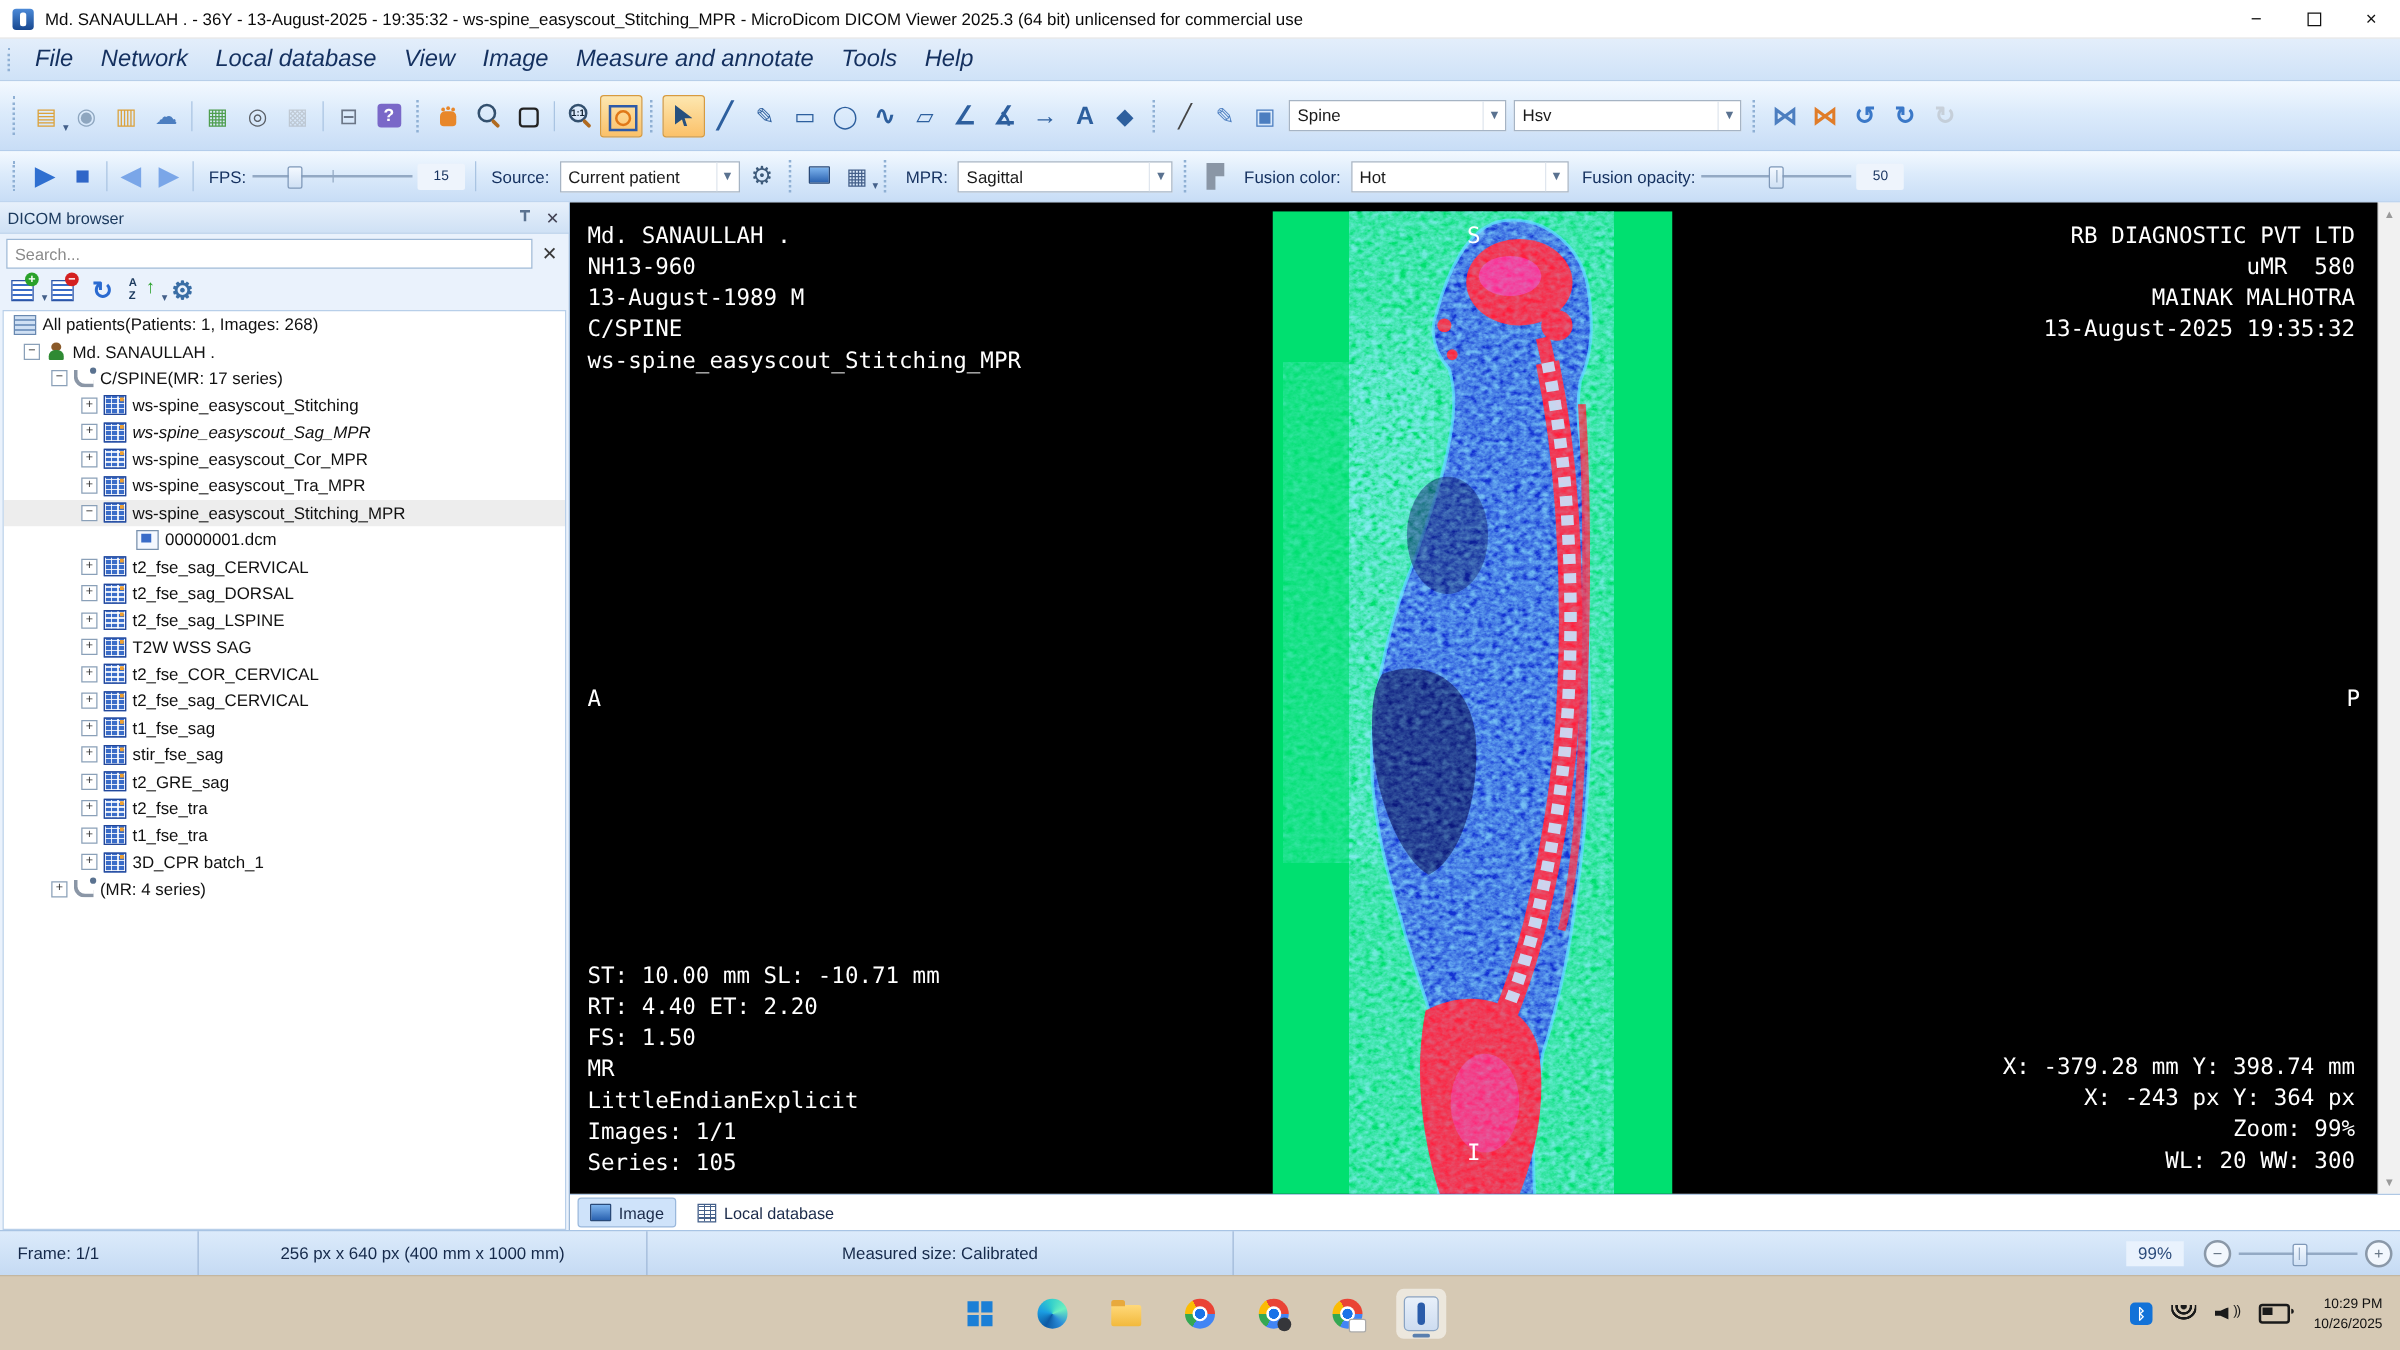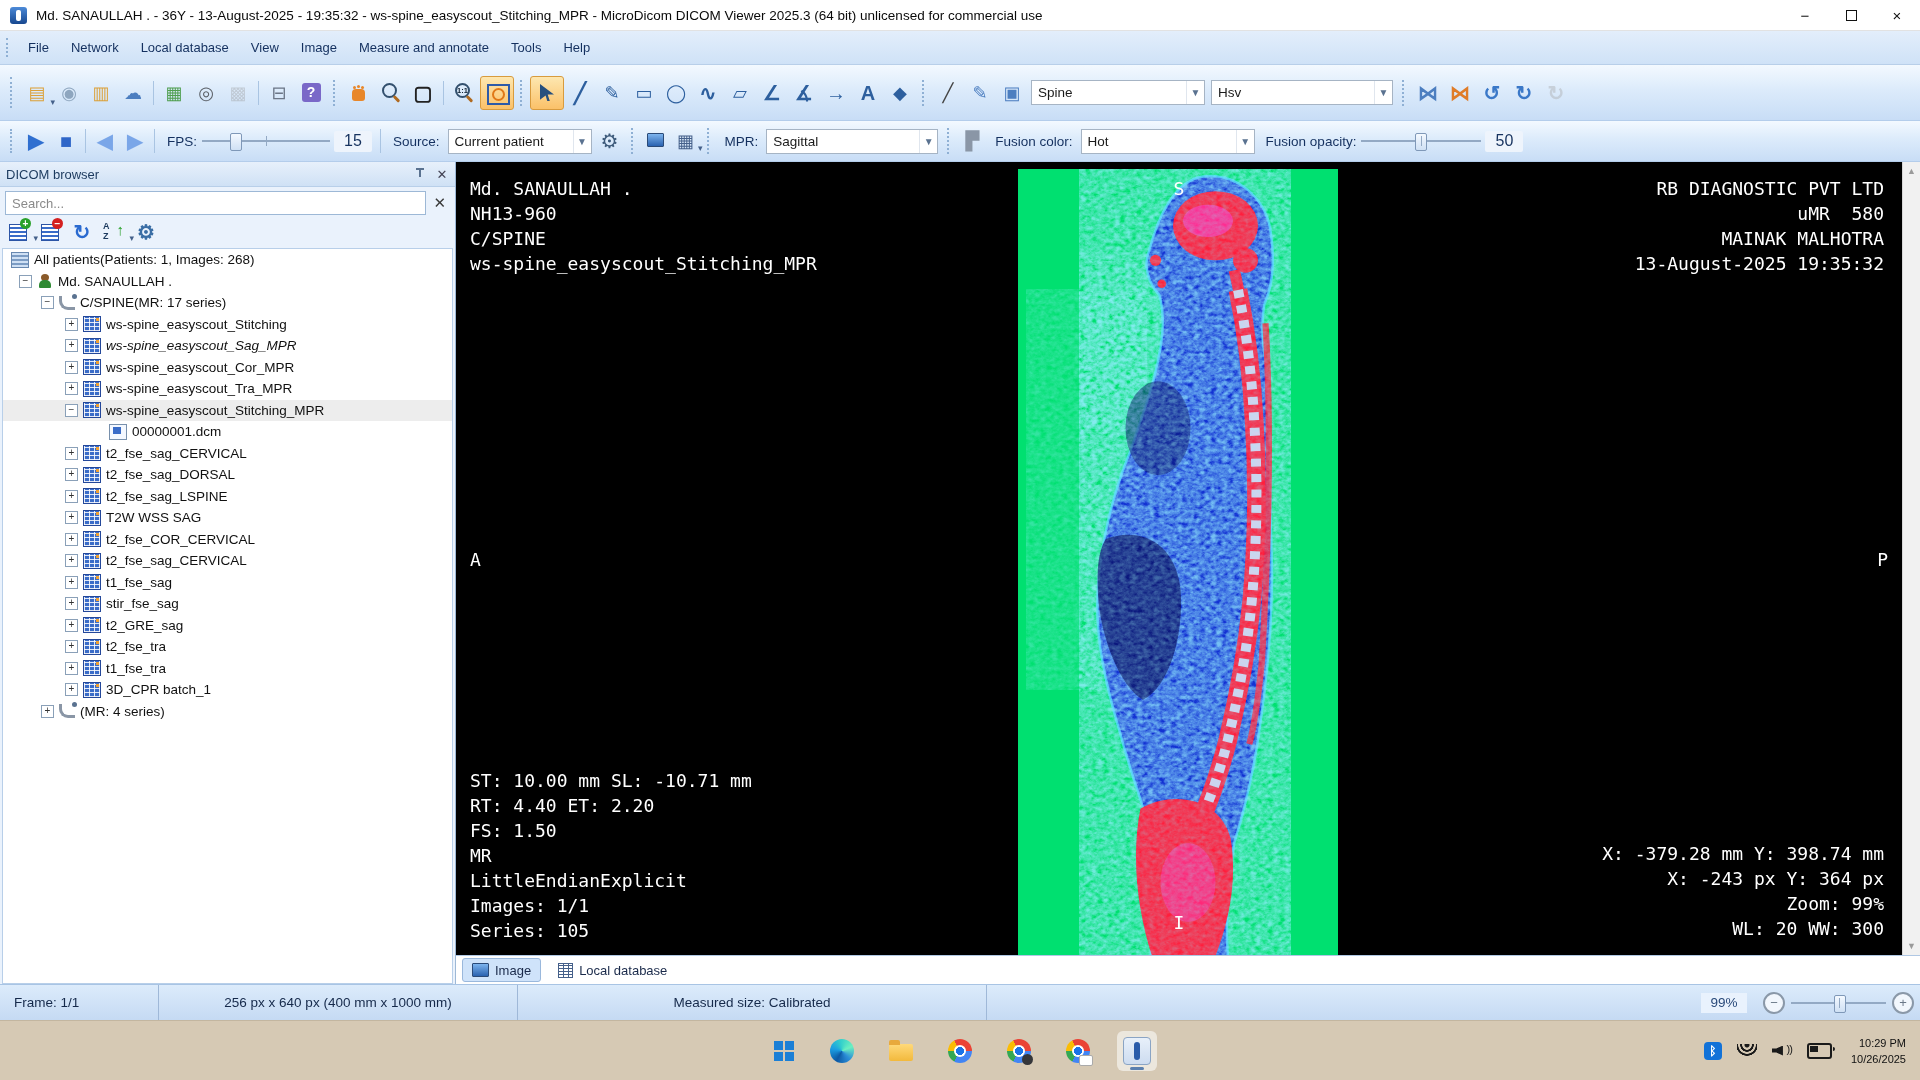--- a/index.html
+++ b/index.html
@@ -12,21 +12,21 @@
     background:linear-gradient(#4c8ad8,#17478f);position:relative;flex:0 0 auto;}
   .appico::after{content:"";position:absolute;left:6px;top:3px;width:5px;height:11px;background:#fff;border-radius:2px;}
   .titletext{font-size:13.5px;color:#0a0a0a;white-space:nowrap;overflow:hidden;}
   .winctl{margin-left:auto;display:flex;height:30px;}
   .wbtn{width:46px;height:30px;display:flex;align-items:center;justify-content:center;font-size:15px;color:#111;}
   .wbtn.restore::before{content:"";width:9px;height:9px;border:1px solid #111;display:block;}
 
   
   .menubar{height:33px;background:linear-gradient(#e3eefb,#cfe2f7);display:flex;align-items:center;border-bottom:1px solid #b8cfe9;}
   .grip{width:5px;height:60%;border-left:2px dotted #8fb0d4;margin:0 4px 0 6px;}
-  .menuitem{padding:5px 11px;font-size:13px;color:#14305f;}
+  .menuitem{padding:5px 11px;font-size:19px;color:#14305f;font-style:italic;}
 
   
   .toolbar{background:linear-gradient(#f3f9ff,#dcebfb 45%,#c8ddf6);display:flex;align-items:center;border-bottom:1px solid #b4cdeb;}
   .tb1{height:51px;padding:2px 4px;}
   .tb2{height:40px;padding:0 4px;}
   .tlist{display:flex;align-items:center;}
   .tbtn{width:32px;height:32px;display:flex;align-items:center;justify-content:center;position:relative;border-radius:3px;flex:0 0 auto;}
   .tb2 .tbtn{width:30px;height:28px;}
   .tbtn .g{font-size:18px;line-height:1;color:var(--c,#2d5f9e);}
   .tbtn.bold .g{font-weight:bold;font-size:20px;}
@@ -50,21 +50,21 @@
     box-shadow:4px -1px 0 #e8872a,8px 0 0 #e8872a;}
   .combo{height:23px;background:#fff;border:1px solid #a6b4c4;display:flex;align-items:center;margin:0 3px;flex:0 0 auto;}
   .combo .cval{font-size:13.5px;color:#1a1a1a;padding:0 6px;flex:1;}
   .combo .carr{width:17px;height:100%;display:flex;align-items:center;justify-content:center;color:#5a7290;font-size:10px;border-left:1px solid #e0e6ee;}
   .tlabel2{font-size:13.5px;color:#14305f;margin:0 5px 0 8px;white-space:nowrap;}
   .slider{position:relative;height:20px;flex:0 0 auto;}
   .slider::before{content:"";position:absolute;left:0;right:0;top:9px;height:2px;background:#93a9c4;}
   .slider::after{content:"";position:absolute;left:50%;top:5px;width:1px;height:10px;background:#93a9c4;}
   .shandle{position:absolute;top:2px;width:10px;height:16px;background:linear-gradient(#f4f9ff,#cfe0f4);border:1px solid #7f98b8;border-radius:2px;}
   .valbox{min-width:38px;height:21px;background:#eef4fc;border-radius:2px;display:flex;align-items:center;justify-content:center;
-    font-size:16px;color:#17335f;margin:0 4px;}
+    font-size:11px;color:#17335f;margin:0 4px;}
 
   
   .main{flex:1;display:flex;min-height:0;}
   
   .panel{width:455px;flex:0 0 auto;background:#eaf2fc;border-right:1px solid #9db8d6;display:flex;flex-direction:column;}
   .phead{height:24px;background:linear-gradient(#e7f0fb,#cfe1f5);display:flex;align-items:center;padding:0 6px;border-bottom:1px solid #b8cfe9;}
   .phead .ptitle{font-size:13px;color:#1c3a5e;flex:1;}
   .pin{width:14px;height:14px;position:relative;margin-right:8px;}
   .pin::before{content:"";position:absolute;left:6px;top:2px;width:2px;height:8px;background:#5a7290;}
   .pin::after{content:"";position:absolute;left:3px;top:1px;width:8px;height:2px;background:#5a7290;}
@@ -592,20 +592,21 @@
               <path d="M176,98 C182,128 187,165 189,205 C192,255 191,305 187,350 C183,392 176,428 168,462 C161,490 153,512 146,528" stroke="#cfe4ff" stroke-width="8" fill="none" stroke-dasharray="6.5 6" opacity="0.9"></path>
               <path d="M146,528 C140,544 136,552 133,566" stroke="#ff1e3c" stroke-width="13" fill="none"></path>
               <path d="M98,518 C128,502 162,512 170,542 C176,578 168,612 157,640 L108,640 C96,604 90,558 98,518 Z" fill="#ff1e3c"></path>
               <ellipse cx="136" cy="578" rx="22" ry="32" fill="#ff2ea0" opacity="0.6"></ellipse>
               <use href="#bodyp" fill="#46d8ff" filter="url(#spk)" opacity="0.3"></use>
             </svg>
           </div>
           <div class="oblock ob-tl">
               <div class="oline">Md. SANAULLAH .</div>
               <div class="oline">NH13-960</div>
+              <div class="oline">13-August-1989 M</div>
               <div class="oline">C/SPINE</div>
               <div class="oline">ws-spine_easyscout_Stitching_MPR</div>
             </div>
           <div class="oblock ob-tr">
               <div class="oline">RB DIAGNOSTIC PVT LTD</div>
               <div class="oline">uMR  580</div>
               <div class="oline">MAINAK MALHOTRA</div>
               <div class="oline">13-August-2025 19:35:32</div>
             </div>
           <div class="oblock ob-bl">

